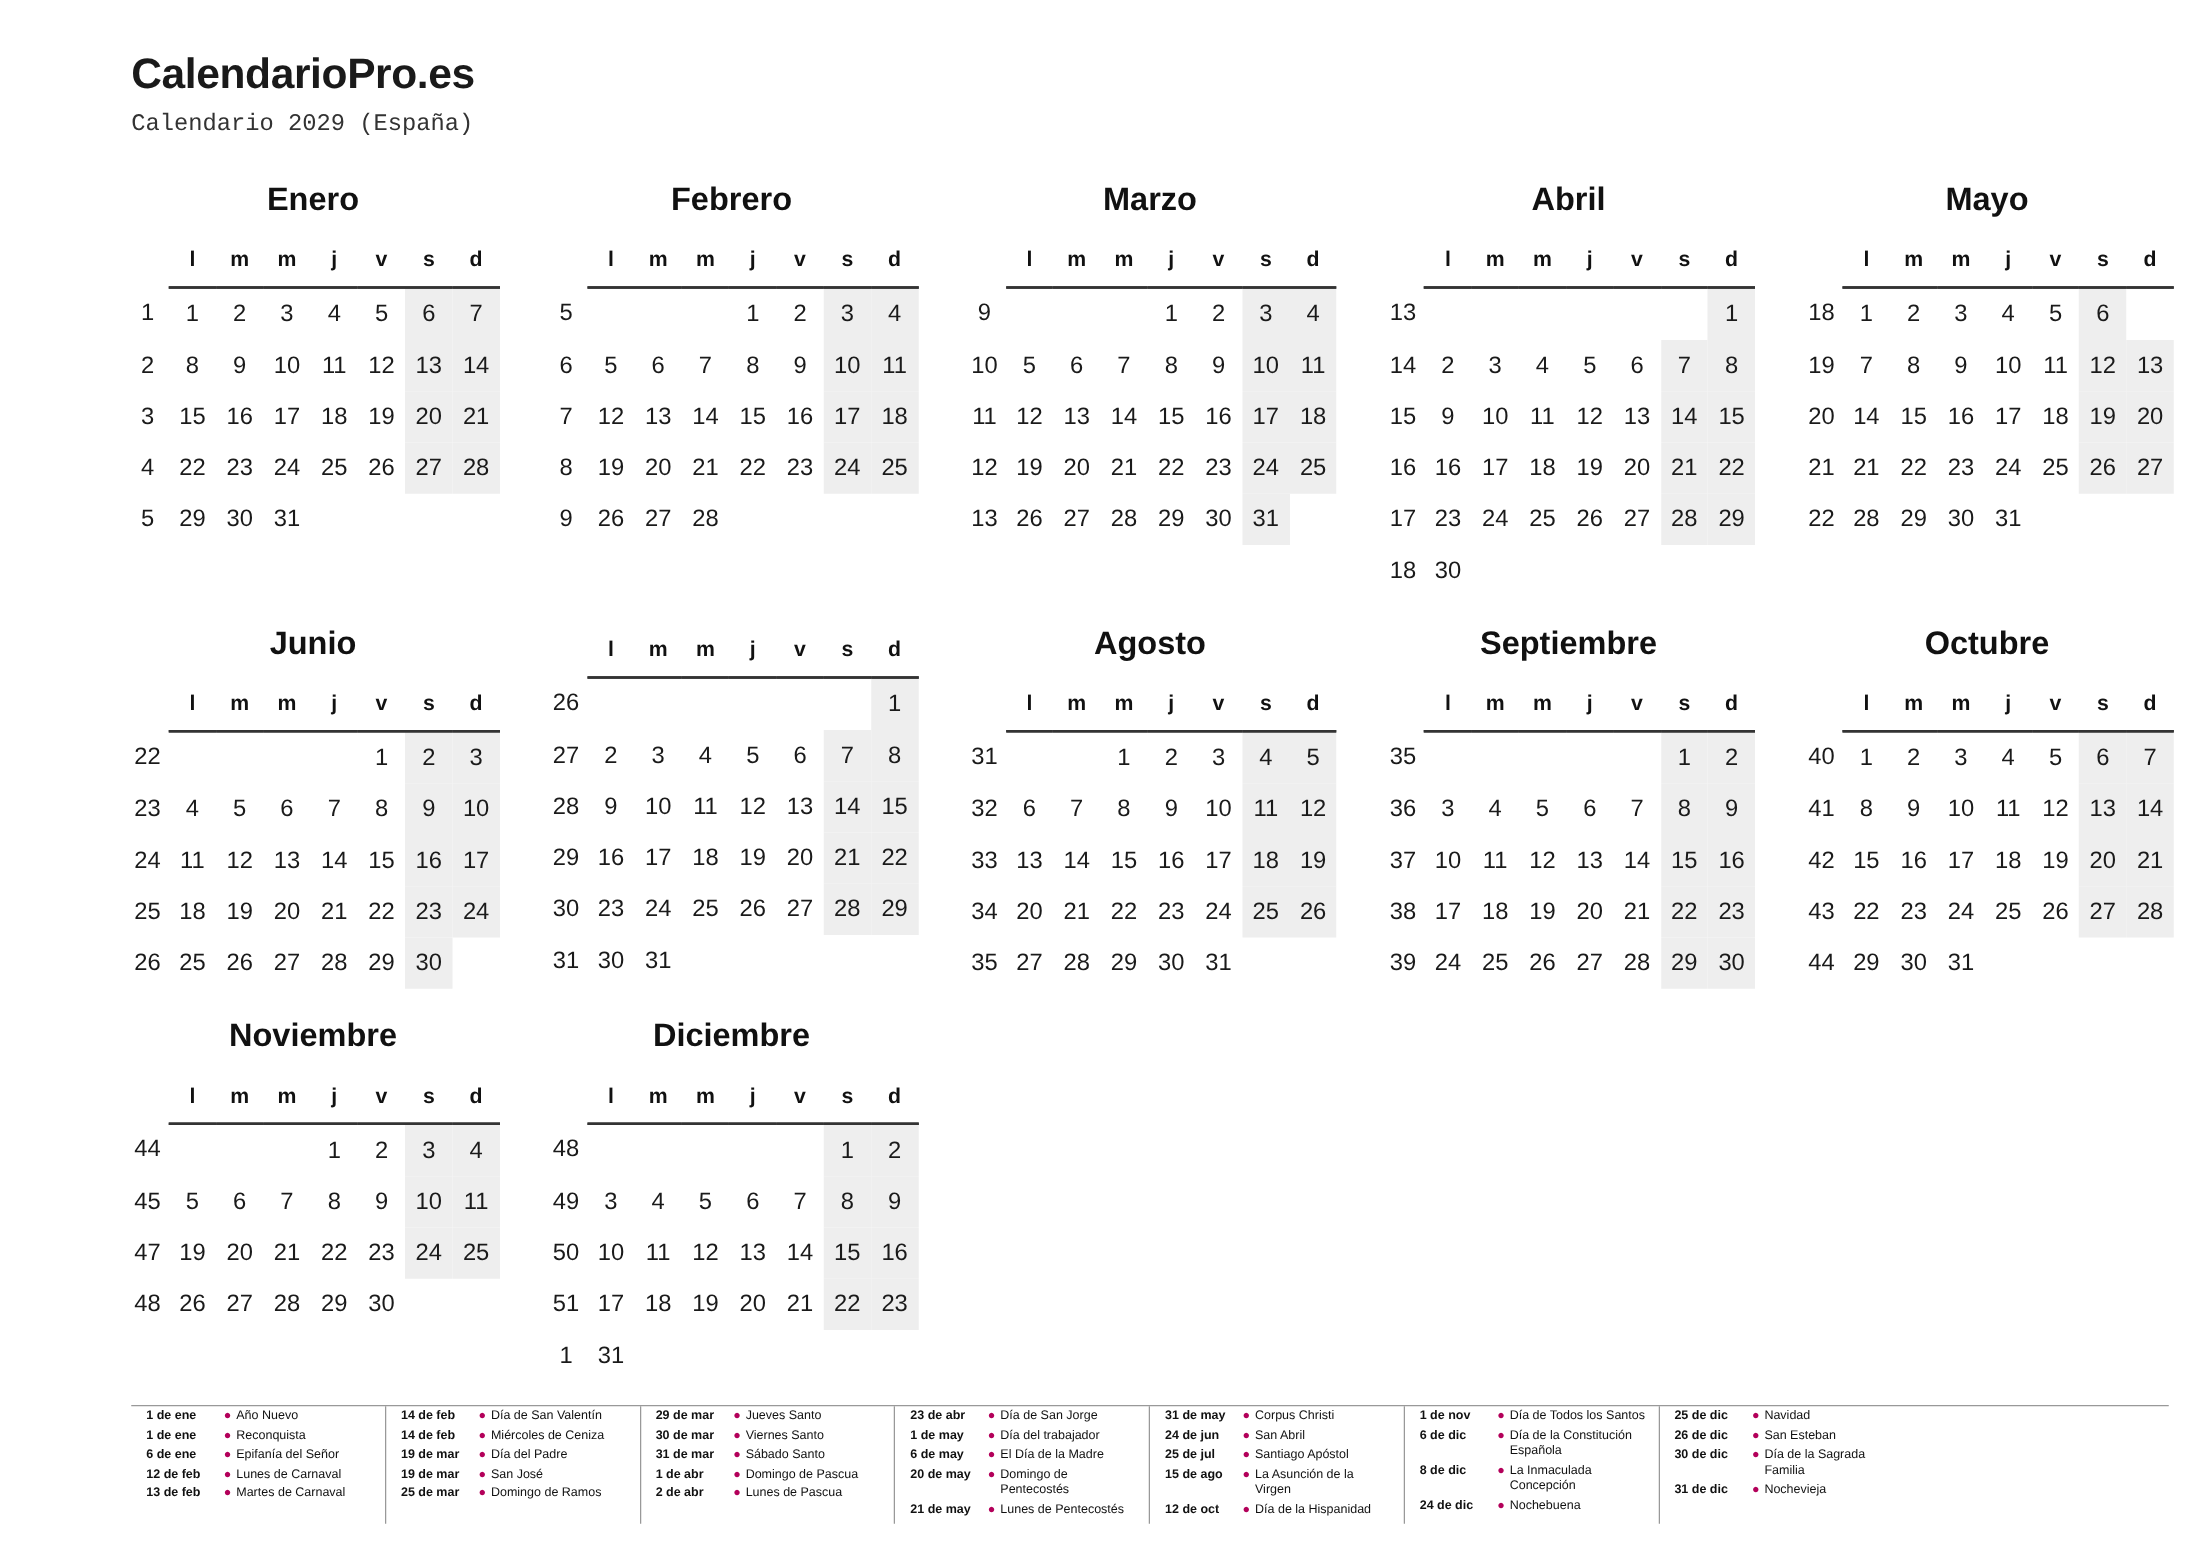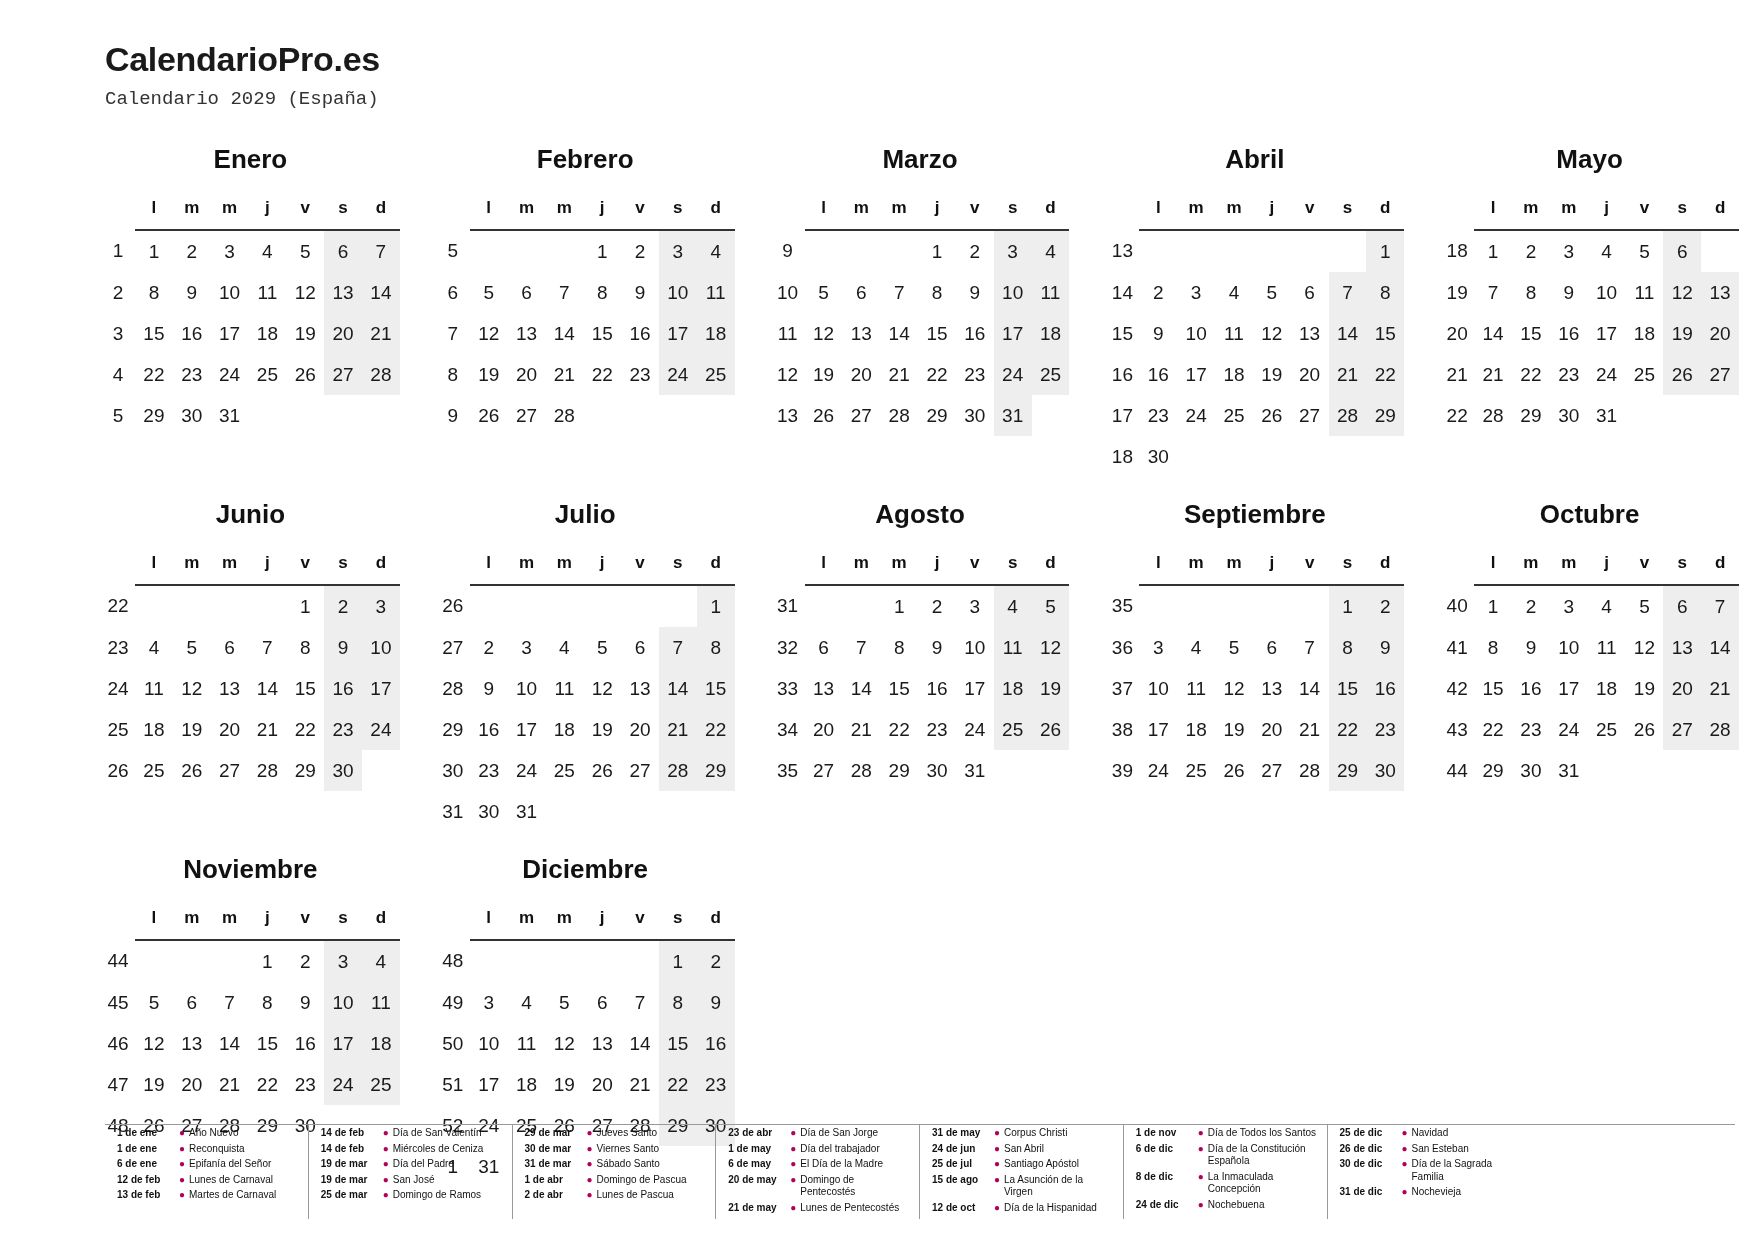--- a/index.html
+++ b/index.html
@@ -499,21 +499,20 @@
               <td>27</td>
               <td>28</td>
               <td>29</td>
               <td class="we">30</td>
               <td class="empty"></td>
             </tr>
           </tbody>
         </table>
       </div>
       <div class="month">
-        <div class="month-title">Julio</div>
         <table class="cal">
           <thead>
             <tr class="dow-row">
               <th class="wk"></th>
               <th class="dow">l</th>
               <th class="dow">m</th>
               <th class="dow">m</th>
               <th class="dow">j</th>
               <th class="dow">v</th>
               <th class="dow">s</th>
@@ -821,30 +820,20 @@
               <td class="wk">45</td>
               <td>5</td>
               <td>6</td>
               <td>7</td>
               <td>8</td>
               <td>9</td>
               <td class="we">10</td>
               <td class="we">11</td>
             </tr>
             <tr>
-              <td class="wk">46</td>
-              <td>12</td>
-              <td>13</td>
-              <td>14</td>
-              <td>15</td>
-              <td>16</td>
-              <td class="we">17</td>
-              <td class="we">18</td>
-            </tr>
-            <tr>
               <td class="wk">47</td>
               <td>19</td>
               <td>20</td>
               <td>21</td>
               <td>22</td>
               <td>23</td>
               <td class="we">24</td>
               <td class="we">25</td>
             </tr>
             <tr>
@@ -910,30 +899,20 @@
               <td class="wk">51</td>
               <td>17</td>
               <td>18</td>
               <td>19</td>
               <td>20</td>
               <td>21</td>
               <td class="we">22</td>
               <td class="we">23</td>
             </tr>
             <tr>
-              <td class="wk">52</td>
-              <td>24</td>
-              <td class="hol">25</td>
-              <td>26</td>
-              <td>27</td>
-              <td>28</td>
-              <td class="we">29</td>
-              <td class="we">30</td>
-            </tr>
-            <tr>
               <td class="wk">1</td>
               <td>31</td>
               <td class="empty"></td>
               <td class="empty"></td>
               <td class="empty"></td>
               <td class="empty"></td>
               <td class="empty"></td>
               <td class="empty"></td>
             </tr>
           </tbody>

